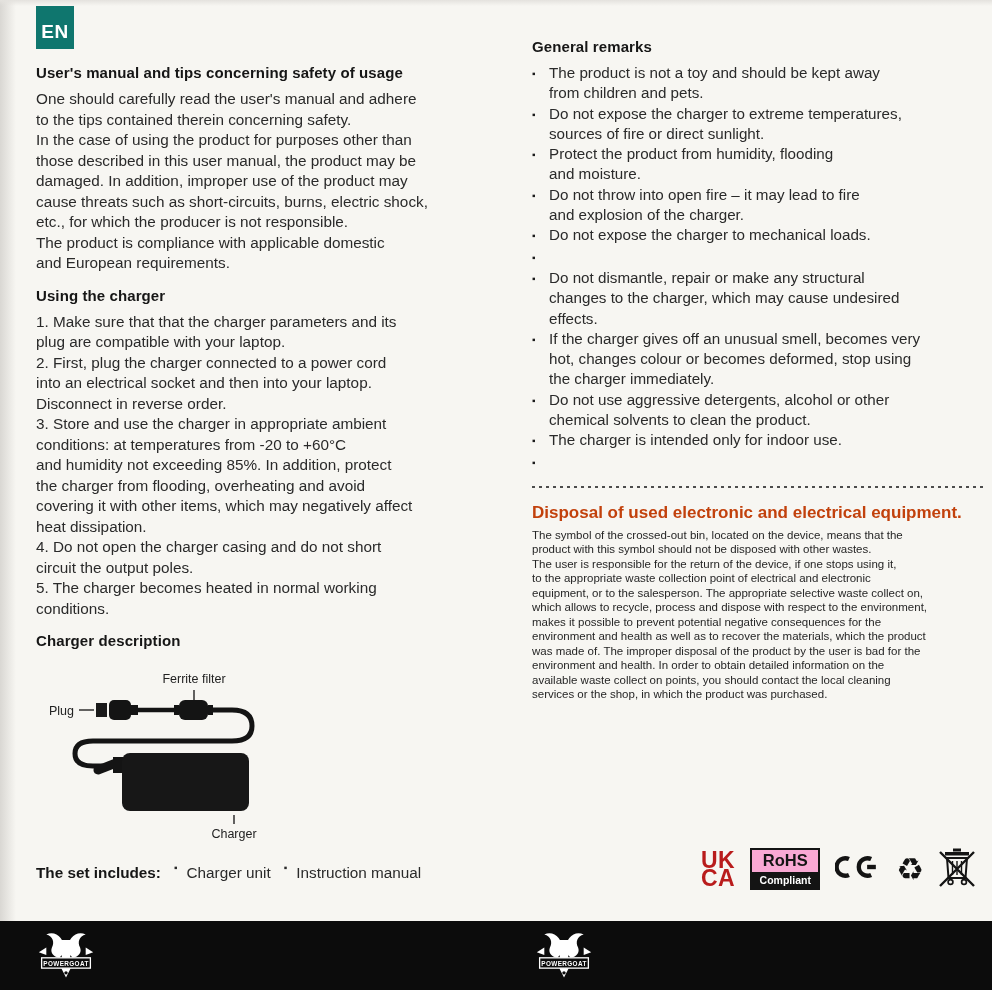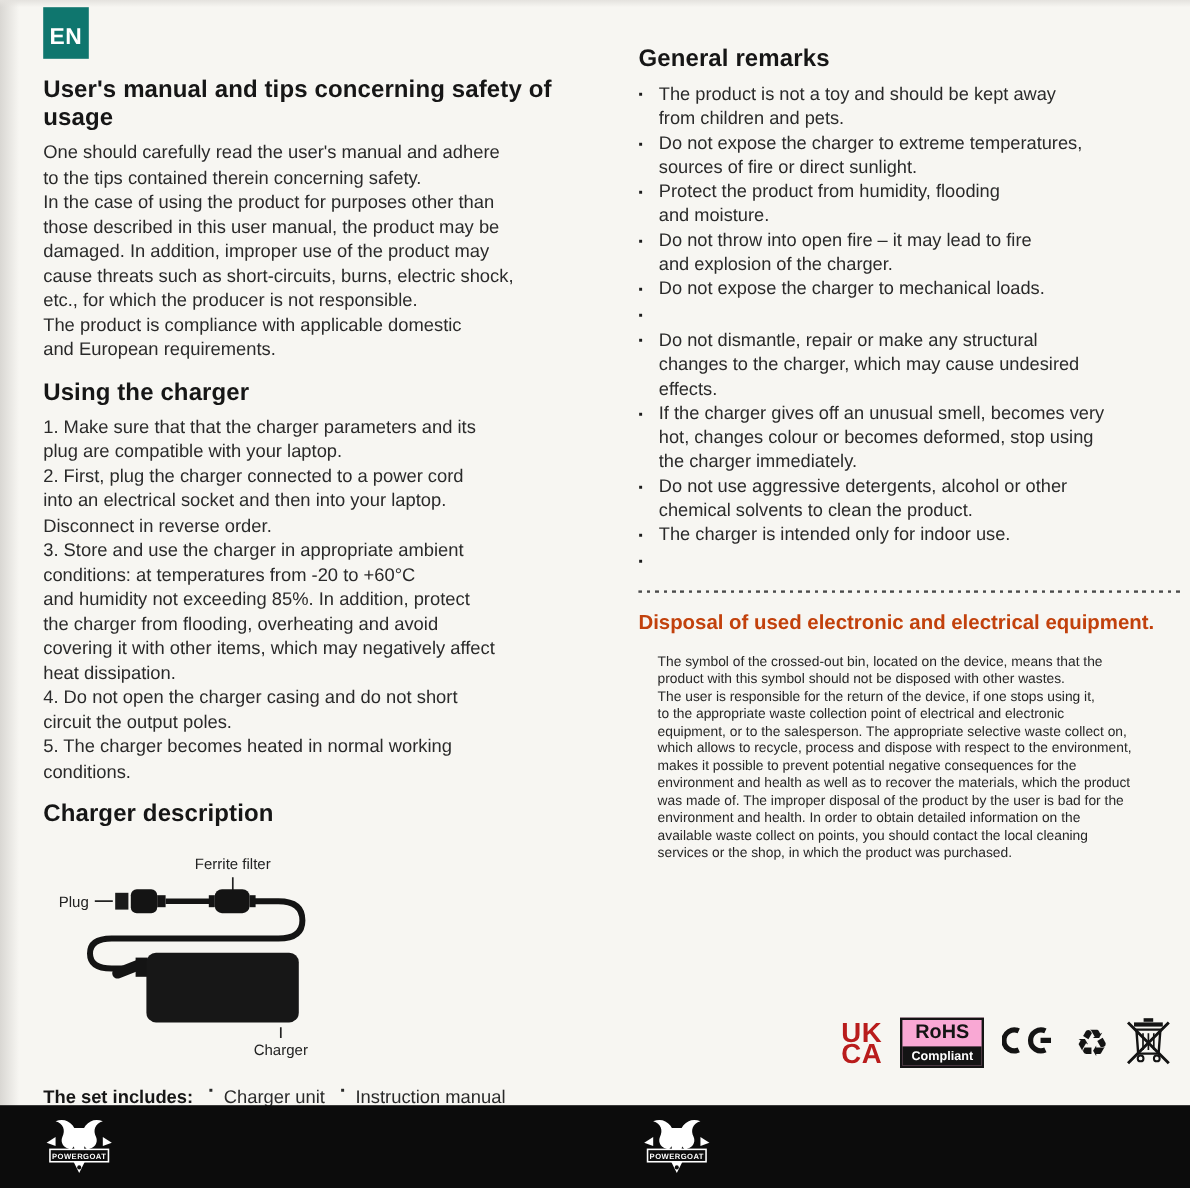--- a/index.html
+++ b/index.html
@@ -17,34 +17,34 @@
   .en-badge{
     position:absolute;left:36px;top:6px;width:38px;height:43px;
     background:#0f766e;color:#fff;display:flex;align-items:flex-end;justify-content:center;
     font-weight:700;font-size:19px;padding-bottom:6px;box-sizing:border-box;letter-spacing:.5px;
   }
 
   .col{position:absolute;}
   .left-col{left:36px;top:64px;width:452px;}
   .right-col{left:532px;top:38px;width:452px;}
 
-  h2{font-size:20px;font-weight:700;color:#161616;margin:0 0 8px 0;letter-spacing:.1px;}
+  h2{font-size:15px;font-weight:700;color:#161616;margin:0 0 8px 0;letter-spacing:.1px;}
   h2.mt{margin-top:13px;}
   .body-text{font-size:15.3px;line-height:20.5px;margin:0;white-space:pre-line;color:#2a2a2a;}
 
   ul.remarks{list-style:none;margin:0;padding:0;}
   ul.remarks li{display:flex;align-items:flex-start;}
   ul.remarks .marker{flex:none;width:17px;font-size:10px;line-height:20.3px;color:#1c1c1c;padding-top:1px;}
   ul.remarks .btext{font-size:15.2px;line-height:20.3px;white-space:pre-line;color:#2a2a2a;}
 
   .dashed-divider{height:2px;margin-top:13px;
     background:repeating-linear-gradient(90deg,#4c4c4c 0 3px,transparent 3px 7px);}
 
   h3.disposal{font-size:17px;font-weight:700;color:#c2410c;margin:15px 0 5px 0;}
-  .small-text{font-size:11.5px;line-height:14.5px;margin:16px;white-space:pre-line;color:#262626;}
+  .small-text{font-size:11.5px;line-height:14.5px;margin:0;white-space:pre-line;color:#262626;}
 
   .diagram{margin-top:14px;}
   .set-includes{margin-top:9px;font-size:15.3px;display:flex;align-items:flex-start;color:#2a2a2a;}
   .set-includes .lbl{font-weight:700;color:#161616;}
   .set-includes .sq{font-size:10px;margin:0 9px 0 13px;position:relative;top:-2px;}
 
   .certs{position:absolute;left:701px;top:845px;display:flex;align-items:center;gap:15px;height:48px;}
   .ukca{font-weight:700;font-size:23px;line-height:18.5px;color:#b91c1c;letter-spacing:.5px;}
   .rohs{border:2.5px solid #141414;width:66px;text-align:center;background:#f9a8d4;}
   .rohs-top{font-weight:700;font-size:16.5px;color:#141414;padding:1px 2px 2px;}

